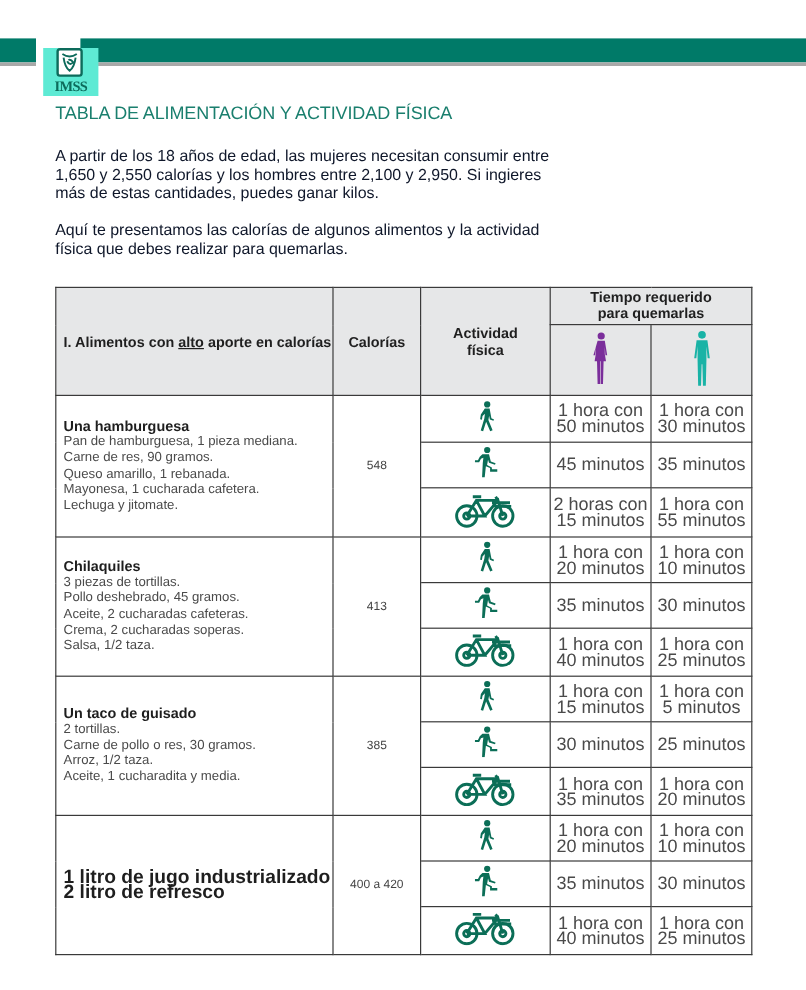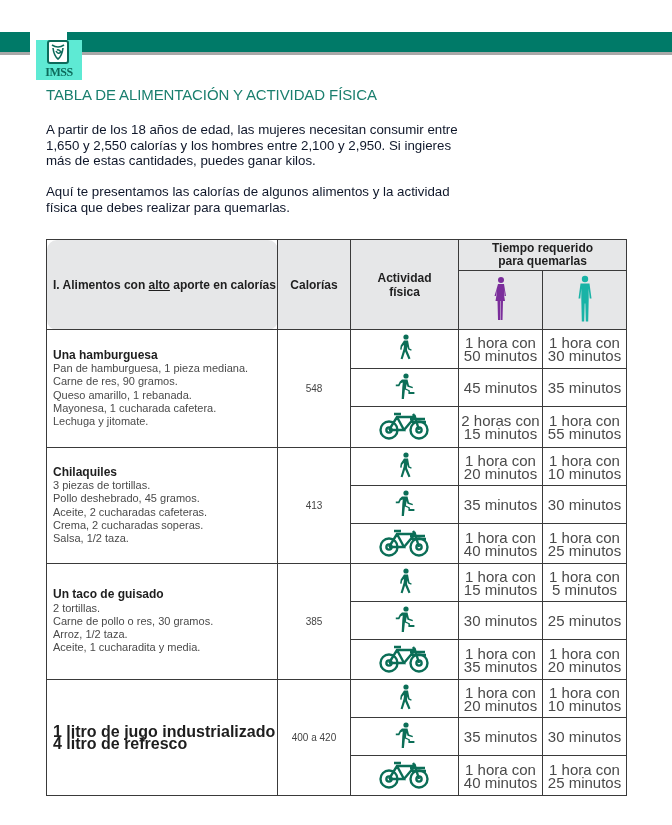--- a/index.html
+++ b/index.html
@@ -20,21 +20,21 @@
     .title { position: absolute; left: 46px; top: 86px; font-size: 15px; color: #1a7f6e;
              font-weight: normal; margin: 0; letter-spacing: -0.1px; }
     .intro { position: absolute; left: 46px; top: 122px; width: 420px; font-size: 13.3px;
              line-height: 15.5px; color: #0f172a; margin: 0; }
     .intro2 { top: 184px; }
 
     table.t { position: absolute; left: 46px; top: 239px; width: 580px;
               border-collapse: collapse; table-layout: fixed; }
     table.t td, table.t th { border: 1.5px solid #3a3a3a; padding: 0; }
     table.t th { background: #e6e7e8; color: #1f1f1f; font-size: 12px; font-weight: bold; }
-    .th-food { text-align: left; padding-left: 6px !important; border-radius: 10px; }
+    .th-food { text-align: left; padding-left: 6px !important; }
     .th-food u { text-decoration: underline; }
     .th-time { height: 30px; line-height: 13px; margin-left: 24px; }
     .fig-cell { height: 58px; text-align: center; }
 
     .food { vertical-align: middle; padding-left: 6px !important; font-size: 11px; line-height: 13.2px; color: #4a4a4a; margin-top: 21px; }
     .food .name { font-weight: bold; font-size: 12px; color: #1e1e1e; display: block; }
     .food .item { display: block; }
     .cal { text-align: center; font-size: 10px; color: #444; vertical-align: middle; }
     .act { text-align: center; height: 37px; vertical-align: middle; }
     .tm { text-align: center; font-size: 15px; line-height: 13px; color: #4a4a4a; vertical-align: middle; }
@@ -218,21 +218,21 @@
               <circle cx="40" cy="20" r="2.6"></circle>
               <path d="M10 20 L18 7 L36 7 M18 7 L25 20 L10 20 M25 20 L36 7 L40 20 M15 4 H22 M34 4 L36 7 M31 9 H46 M33 12 H47"></path>
             </g>
           </svg></td>
         <td class="tm"><span>1 hora con</span><br><span>35 minutos</span></td>
         <td class="tm"><span>1 hora con</span><br><span>20 minutos</span></td>
       </tr>
       <tr style="height: 38px;">
         <td rowspan="3" class="food">
           <span class="food-name-big">1 litro de jugo industrializado</span>
-          <span class="food-name-big">4 litro de refresco</span>
+          <span class="food-name-big">2 litro de refresco</span>
         </td>
         <td rowspan="3" class="cal">400 a 420</td>
         <td class="act"><svg width="18" height="26" viewBox="0 0 18 26">
             <g fill="#0b6e57">
               <circle cx="10" cy="3" r="2.6"></circle>
               <path d="M8 6.5 h4 l1.5 8 l2.2 1 l-0.5 1.2 l-3 -1.2 l-0.6 -3 l-0.6 3.5 l3.5 8.5 l-2 0.8 l-3.4 -7.8 l-2.5 7.8 l-2 -0.6 l3 -10 l0.5 -4 l-2 2 l-0.5 3 l-1.5 -0.3 l0.6 -4 z"></path>
             </g>
           </svg></td>
         <td class="tm"><span>1 hora con</span><br><span>20 minutos</span></td>
         <td class="tm"><span>1 hora con</span><br><span>10 minutos</span></td>

